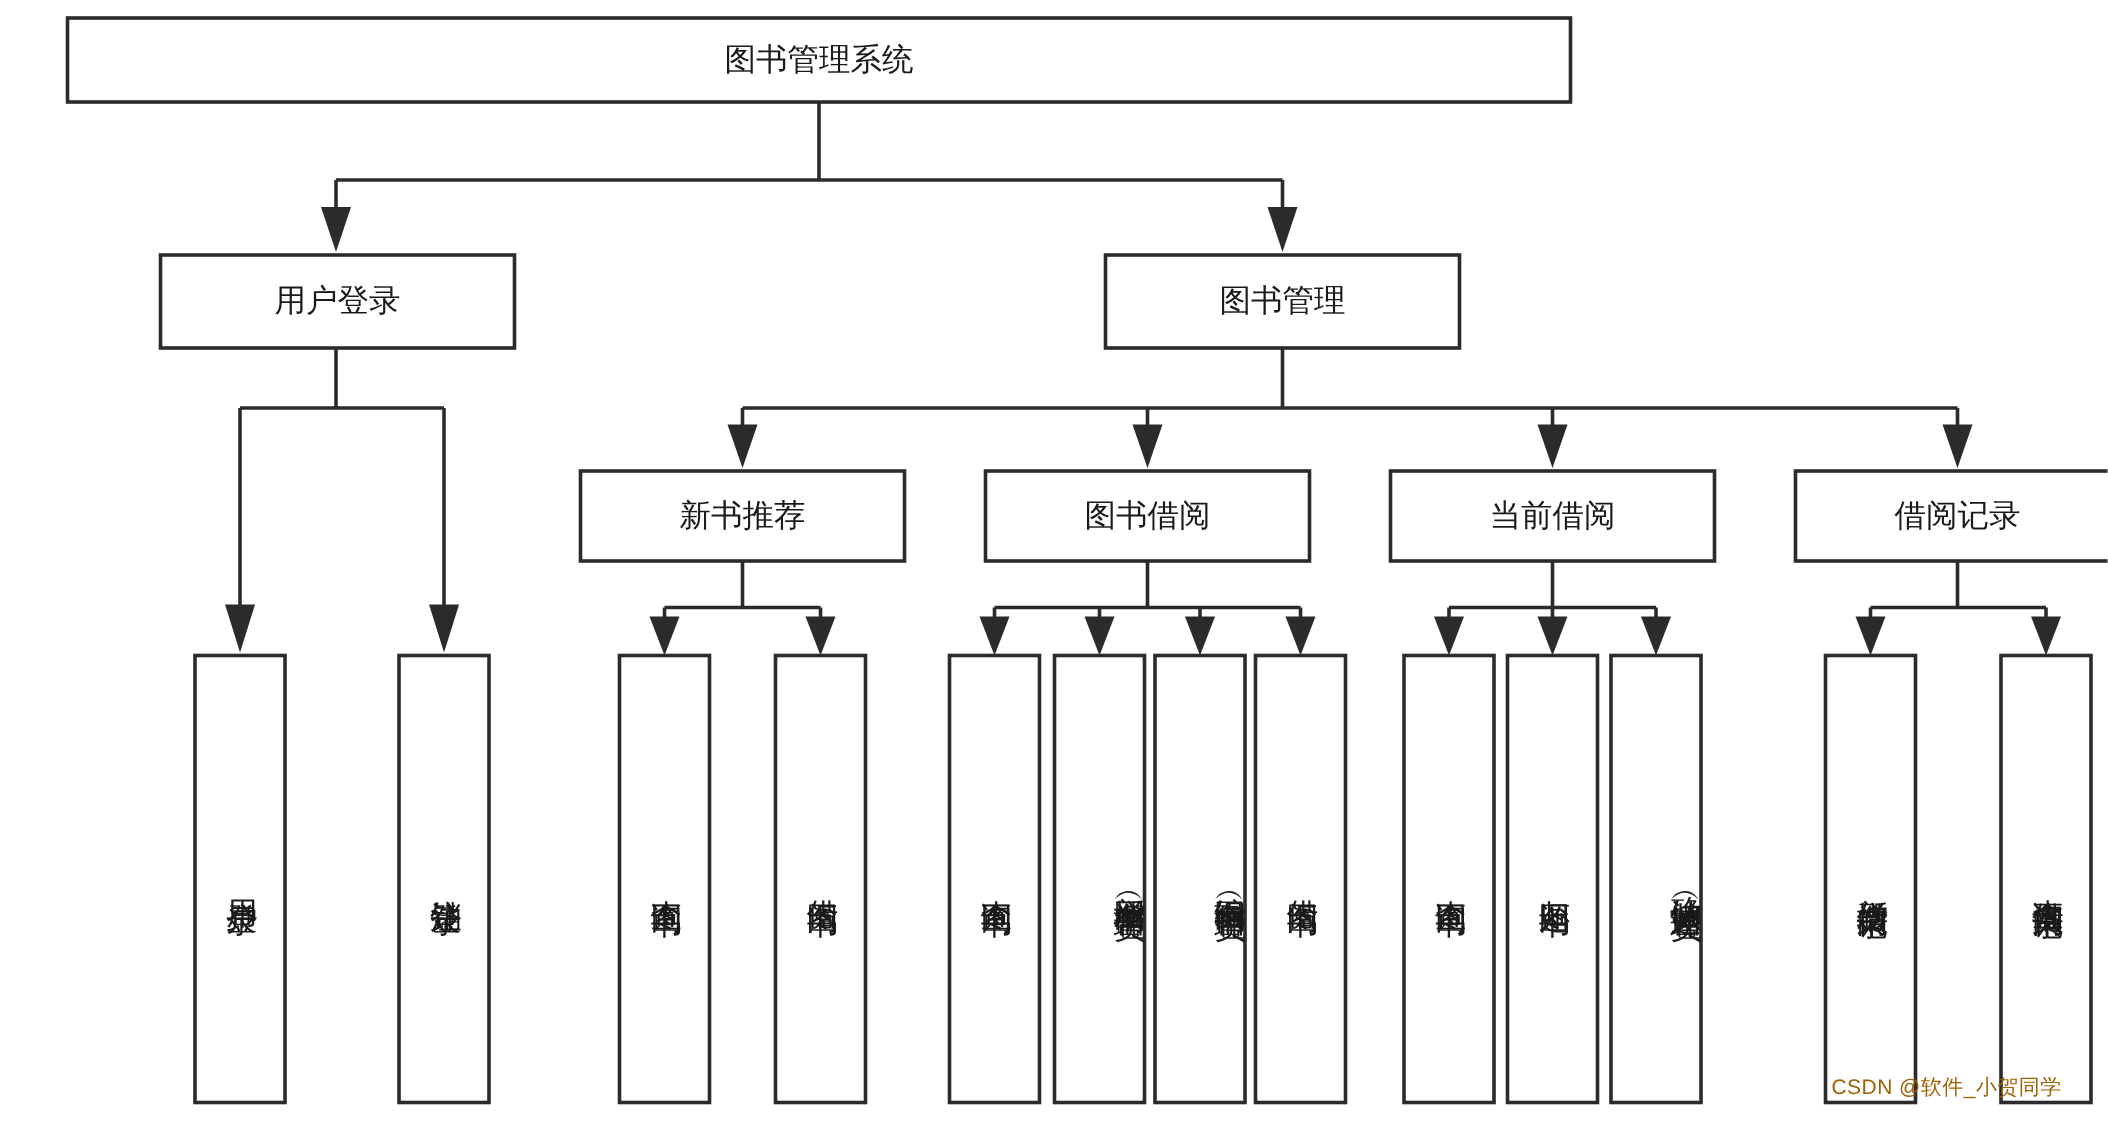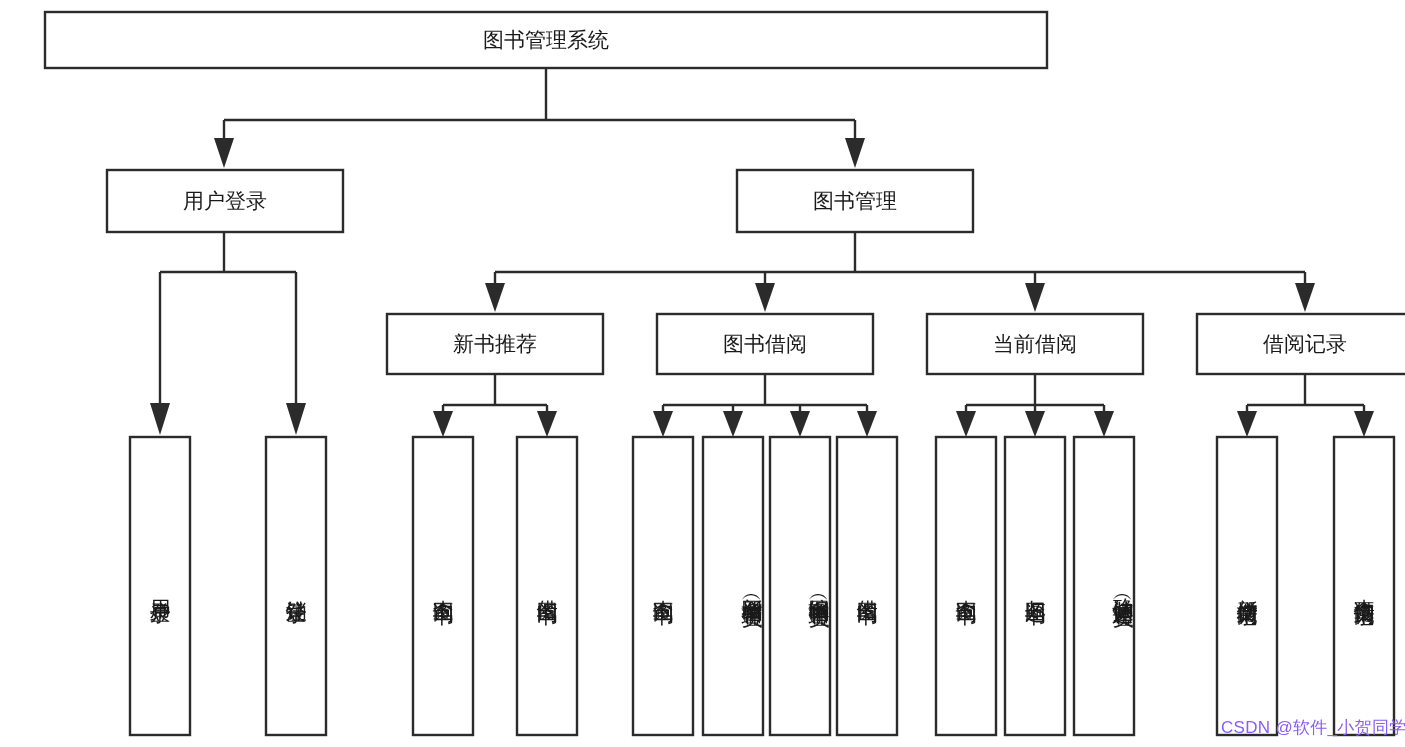--- a/index.html
+++ b/index.html
@@ -64,22 +64,22 @@
     align-items: flex-start;
     justify-content: center;
     pointer-events: none;
   }
   .leaf-label.mid {
     align-items: center;
   }
   .watermark {
     position: absolute;
     font-family: "Liberation Sans", "DejaVu Sans", sans-serif;
-    font-size: 17px;
-    color: #8b5cf6;
+    font-size: 14px;
+    color: #a16207;
     white-space: nowrap;
     letter-spacing: 0.3px;
   }
 </style>
 </head>
 <body>
 
 <div id="diagram-root">
 
   <svg id="diagram-svg" viewBox="0 0 1405 747">

